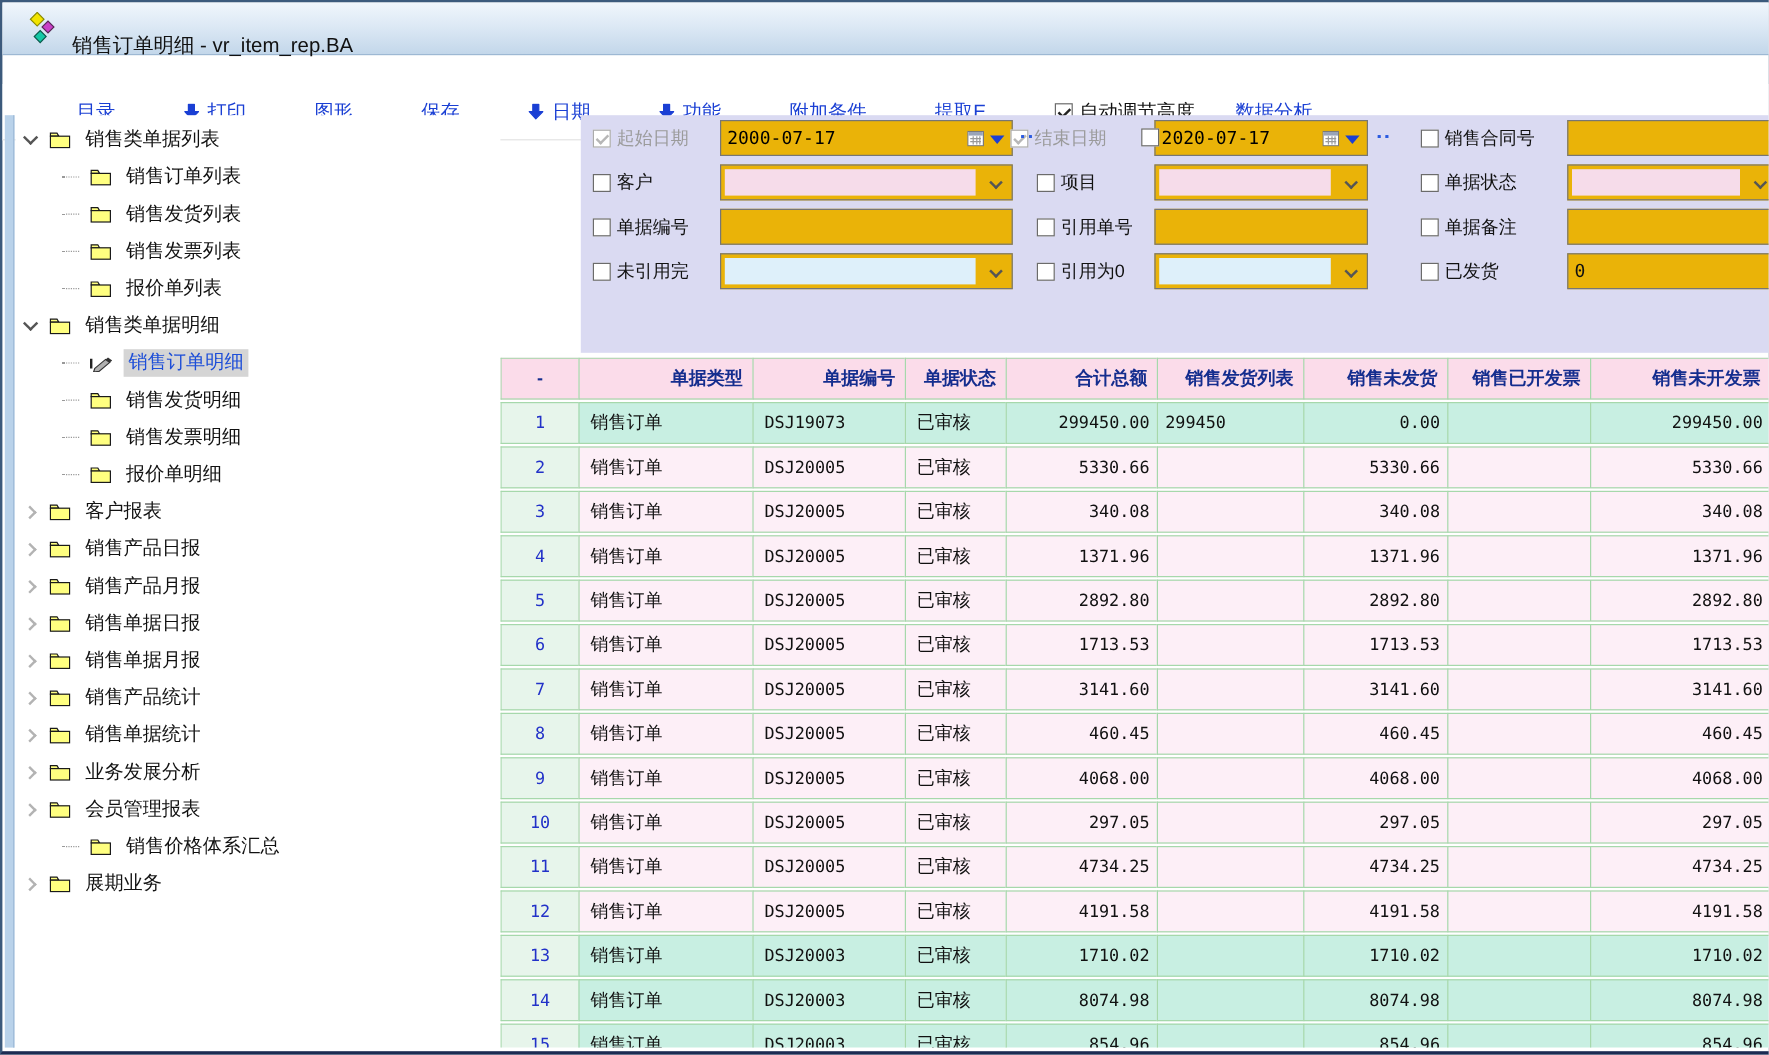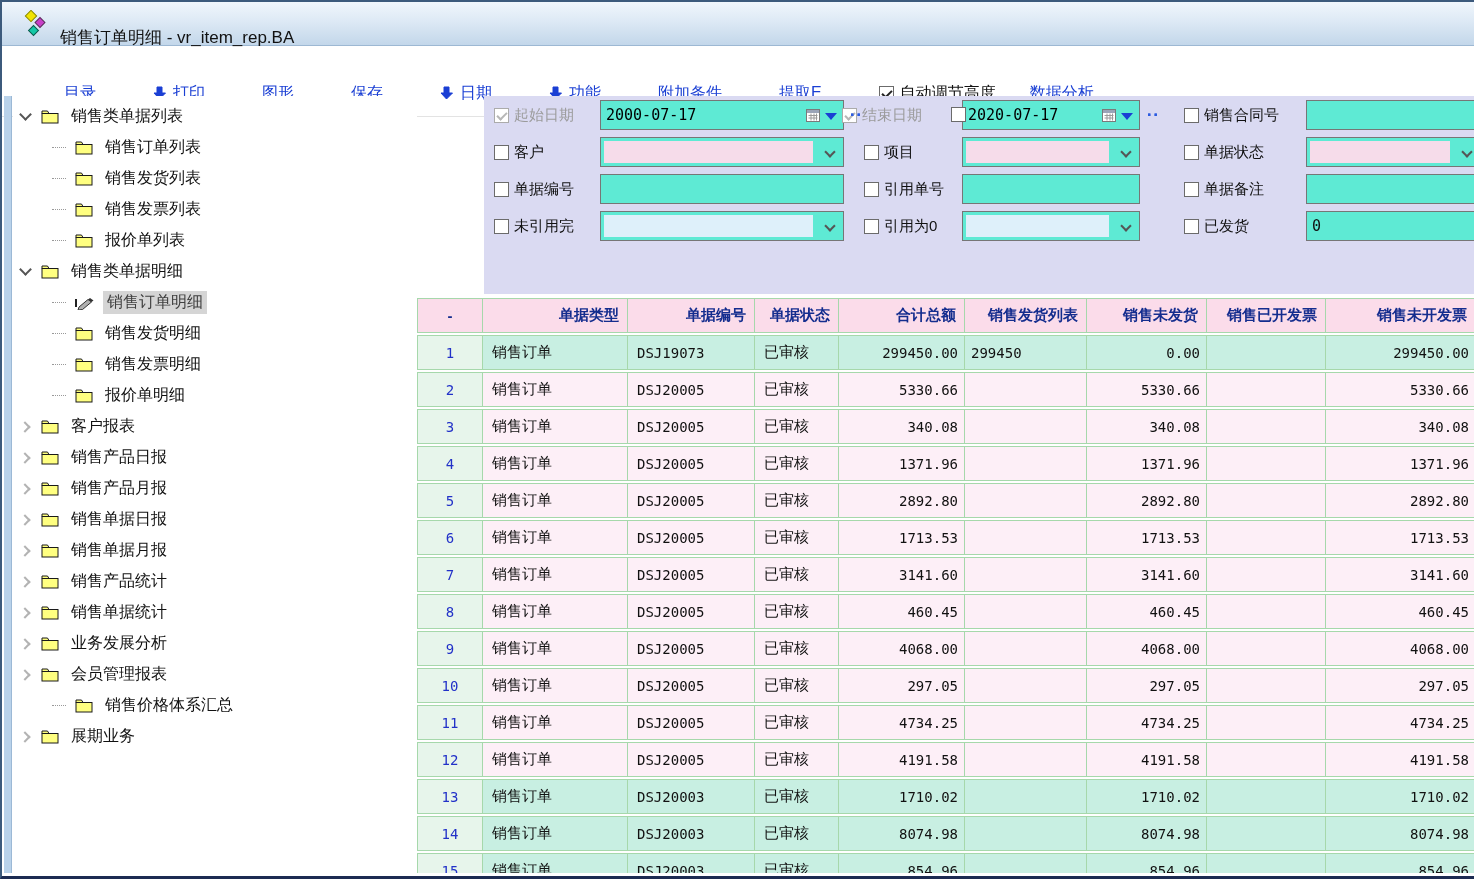--- a/index.html
+++ b/index.html
@@ -30,39 +30,39 @@
   
   .tree{position:absolute;left:9px;top:0;width:404px;bottom:0;background:#fff;padding-top:5px;overflow:hidden;}
   .tree-item{height:31px;display:flex;align-items:center;font-size:16px;color:#111;white-space:nowrap;}
   .tree-item .tw{width:24px;flex:none;display:flex;align-items:center;justify-content:center;}
   .tree-item.lvl1{padding-left:34px;}
   .chev-exp{width:9px;height:9px;border-left:2px solid #555;border-bottom:2px solid #555;transform:rotate(-45deg);margin-top:-4px;}
   .chev-col{width:8px;height:8px;border-top:2px solid #b3b3b3;border-right:2px solid #b3b3b3;transform:rotate(45deg);}
   .t-conn{width:14px;border-top:1px dotted #999;margin-right:0;}
   .t-icon{margin:0 8px 0 4px;display:flex;flex:none;}
   .t-label{padding:1px 4px;}
-  .t-label.sel{background:#d5d5d5;color:#404040;font-family:Liberation Serif, serif;}
+  .t-label.sel{background:#d5d5d5;color:#1d4ed8;font-family:Liberation Serif, serif;}
   
   .filter-strip{position:absolute;left:413px;top:0;width:67px;height:198px;background:#fff;}
   .btn-common{position:absolute;left:4px;top:4px;width:56px;height:31px;background:#cfe6f9;border:1px solid #8ebbe8;color:#1a3fd4;font-size:16px;display:flex;align-items:center;justify-content:center;}
   .link-more{position:absolute;left:14px;top:47px;color:#1a3fd4;font-size:16px;}
   
   .filter-panel{position:absolute;left:480px;top:0;right:0;height:198px;background:#dadaf2;overflow:hidden;}
   .f-label{position:absolute;height:30px;display:flex;align-items:center;gap:5px;font-size:15px;color:#111;white-space:nowrap;}
   .f-label.gray{color:#9b9b9b;}
   .checkbox{width:15px;height:15px;background:#fff;border:1px solid #6b6b6b;position:relative;flex:none;display:inline-block;}
   .checkbox.dis{border-color:#ababab;}
   .checkbox.chk-gray::after,.checkbox.chk-black::after{
     content:"";position:absolute;left:2px;top:3px;width:8px;height:4px;
     border-left:2px solid #222;border-bottom:2px solid #222;transform:rotate(-45deg);
   }
   .checkbox.chk-gray::after{border-color:#b7b7b7;}
   .r1{top:4px}.r2{top:41px}.r3{top:78px}.r4{top:115px}
   .c1l{left:10px}.c2l{left:380px}.c2l-early{left:358px}.c3l{left:700px}
-  .f-field{position:absolute;height:30px;background:#5eead4;border:1px solid #767676;font-size:15px;}
+  .f-field{position:absolute;height:30px;background:#eab308;border:1px solid #767676;font-size:15px;}
   .c1f{left:116px;width:244px}
   .c2f{left:478px;width:178px}
   .c3f{left:822px;width:175px}
   .xcb{left:467px;}
   .f-input{font-family:"DejaVu Sans Mono","Liberation Mono",monospace;padding:2px 5px;color:#111;outline:none;}
   input.f-field{height:30px;}
   .f-date{font-family:"DejaVu Sans Mono","Liberation Mono",monospace;display:flex;align-items:center;padding-left:5px;position:absolute;}
   .f-date .cal{position:absolute;right:23px;top:7px;}
   .f-date .tri{position:absolute;right:6px;top:12px;width:0;height:0;border-left:6px solid transparent;border-right:6px solid transparent;border-top:7px solid #1a3fd4;}
   .f-combo::before{content:"";position:absolute;left:3px;top:3px;bottom:3px;right:30px;}

